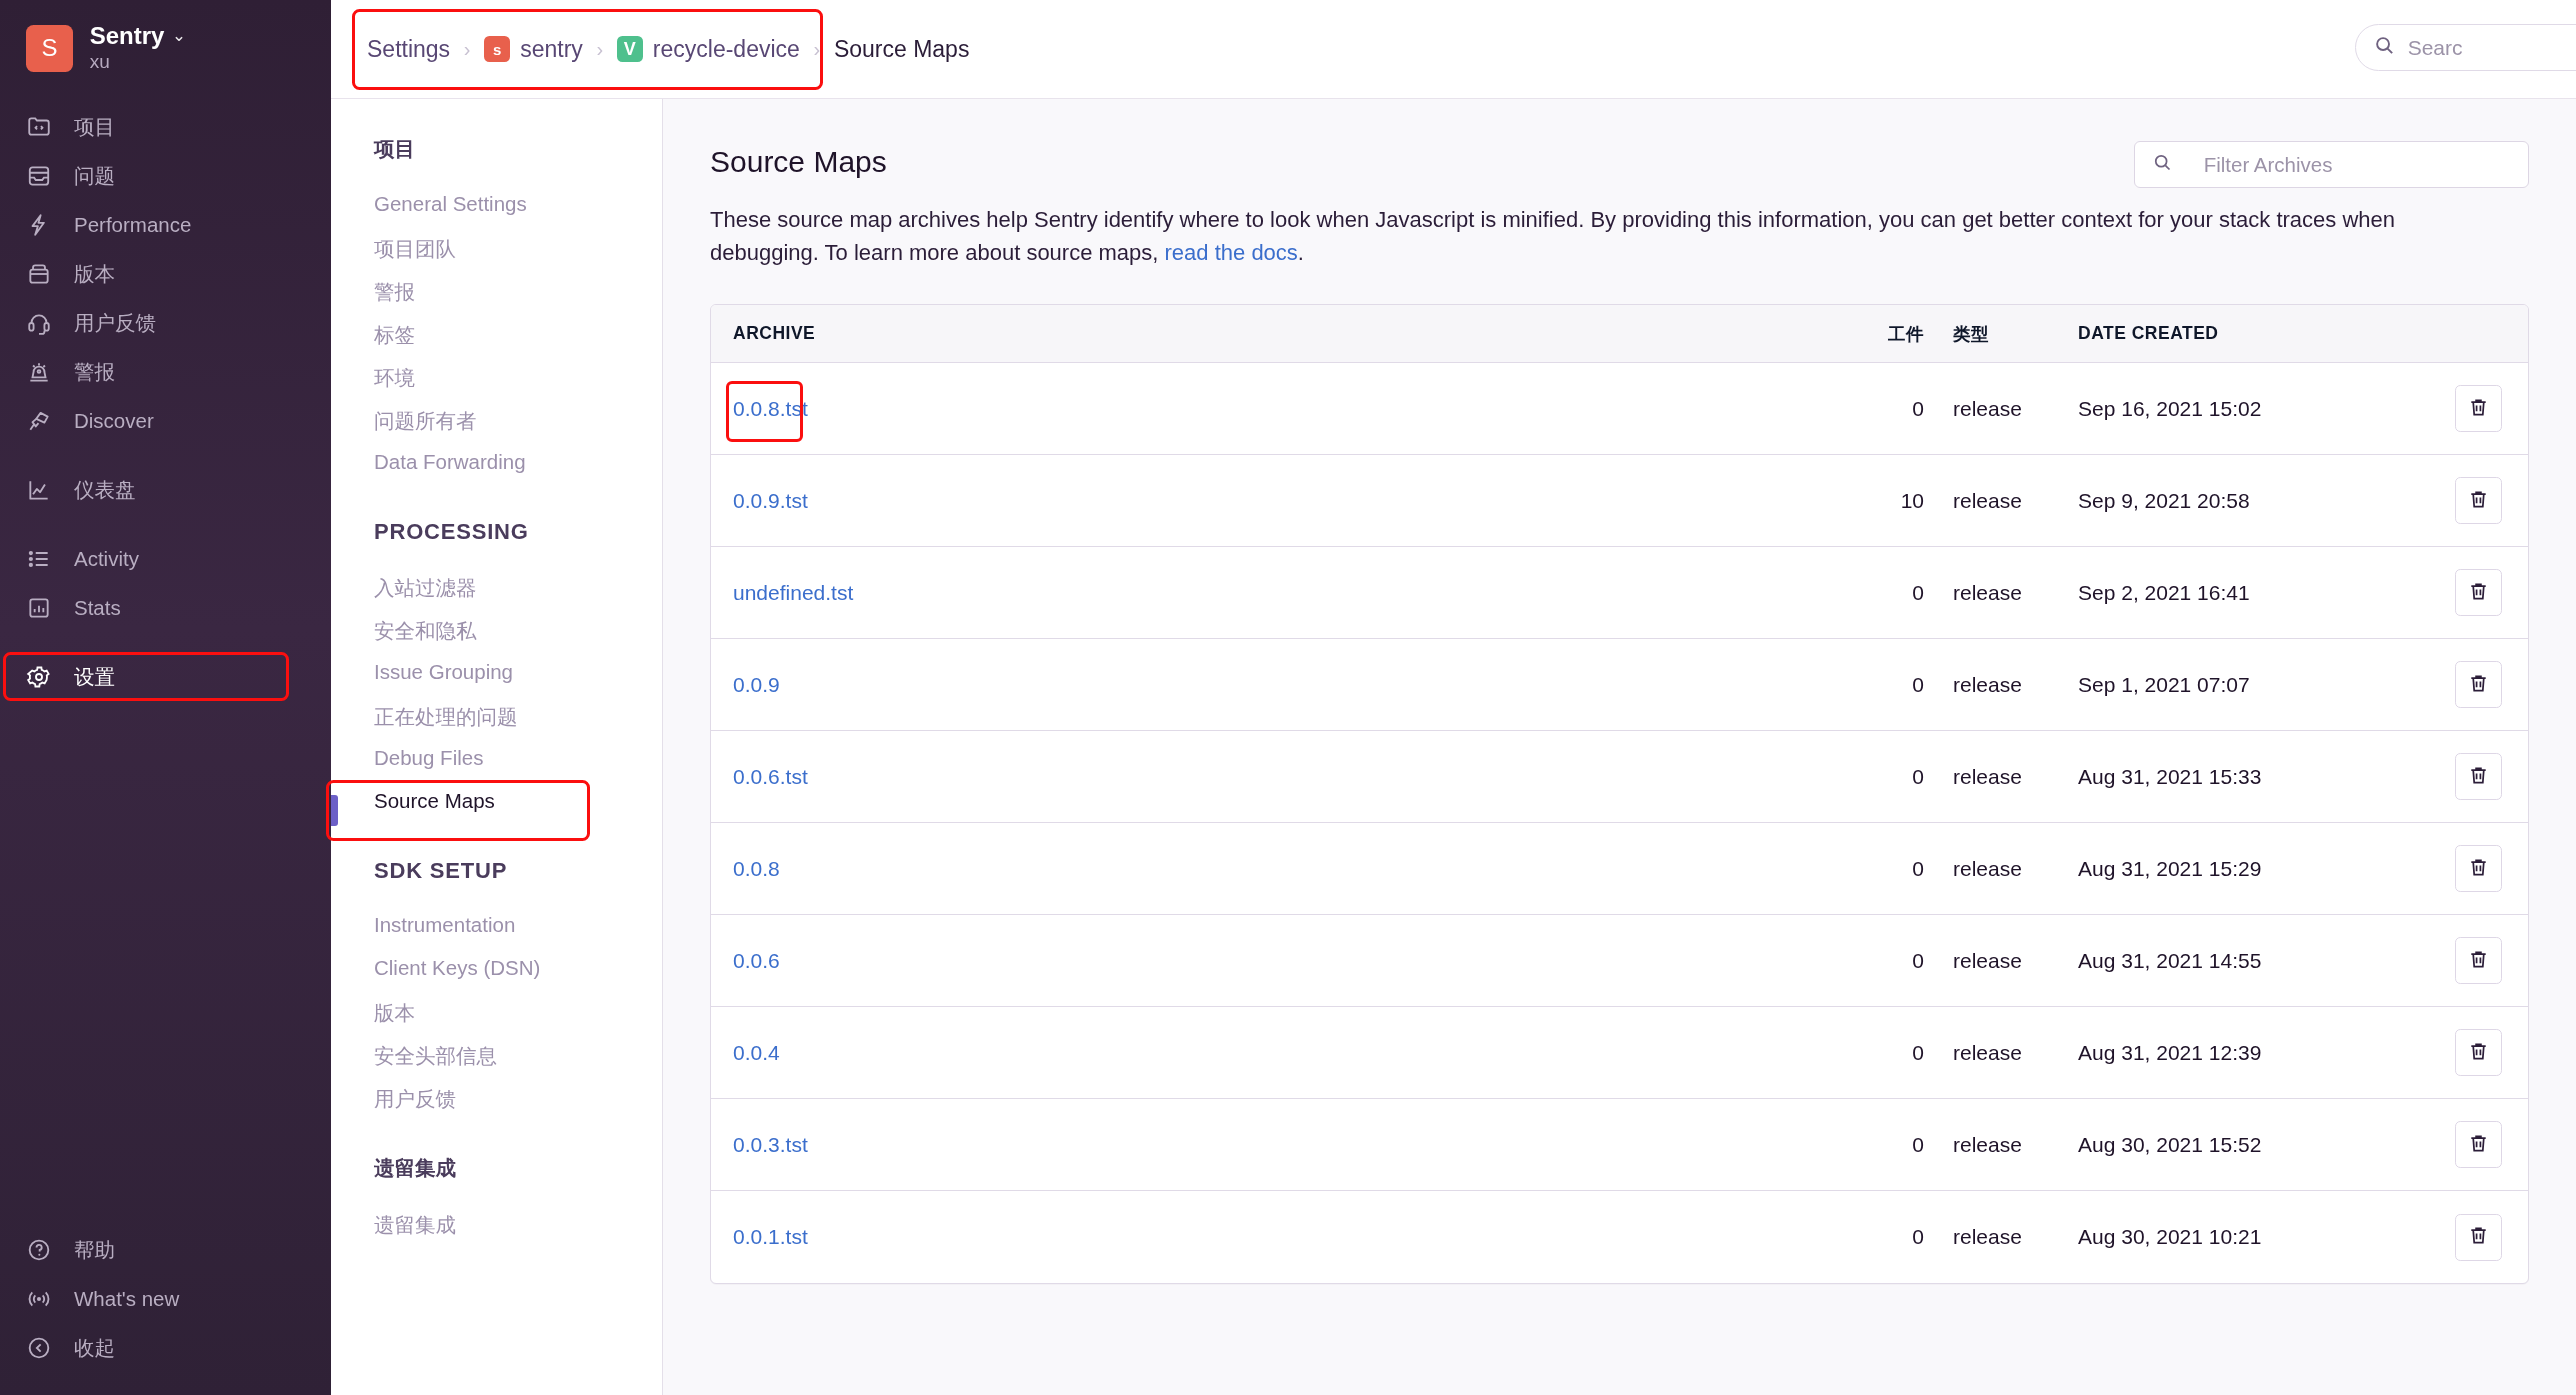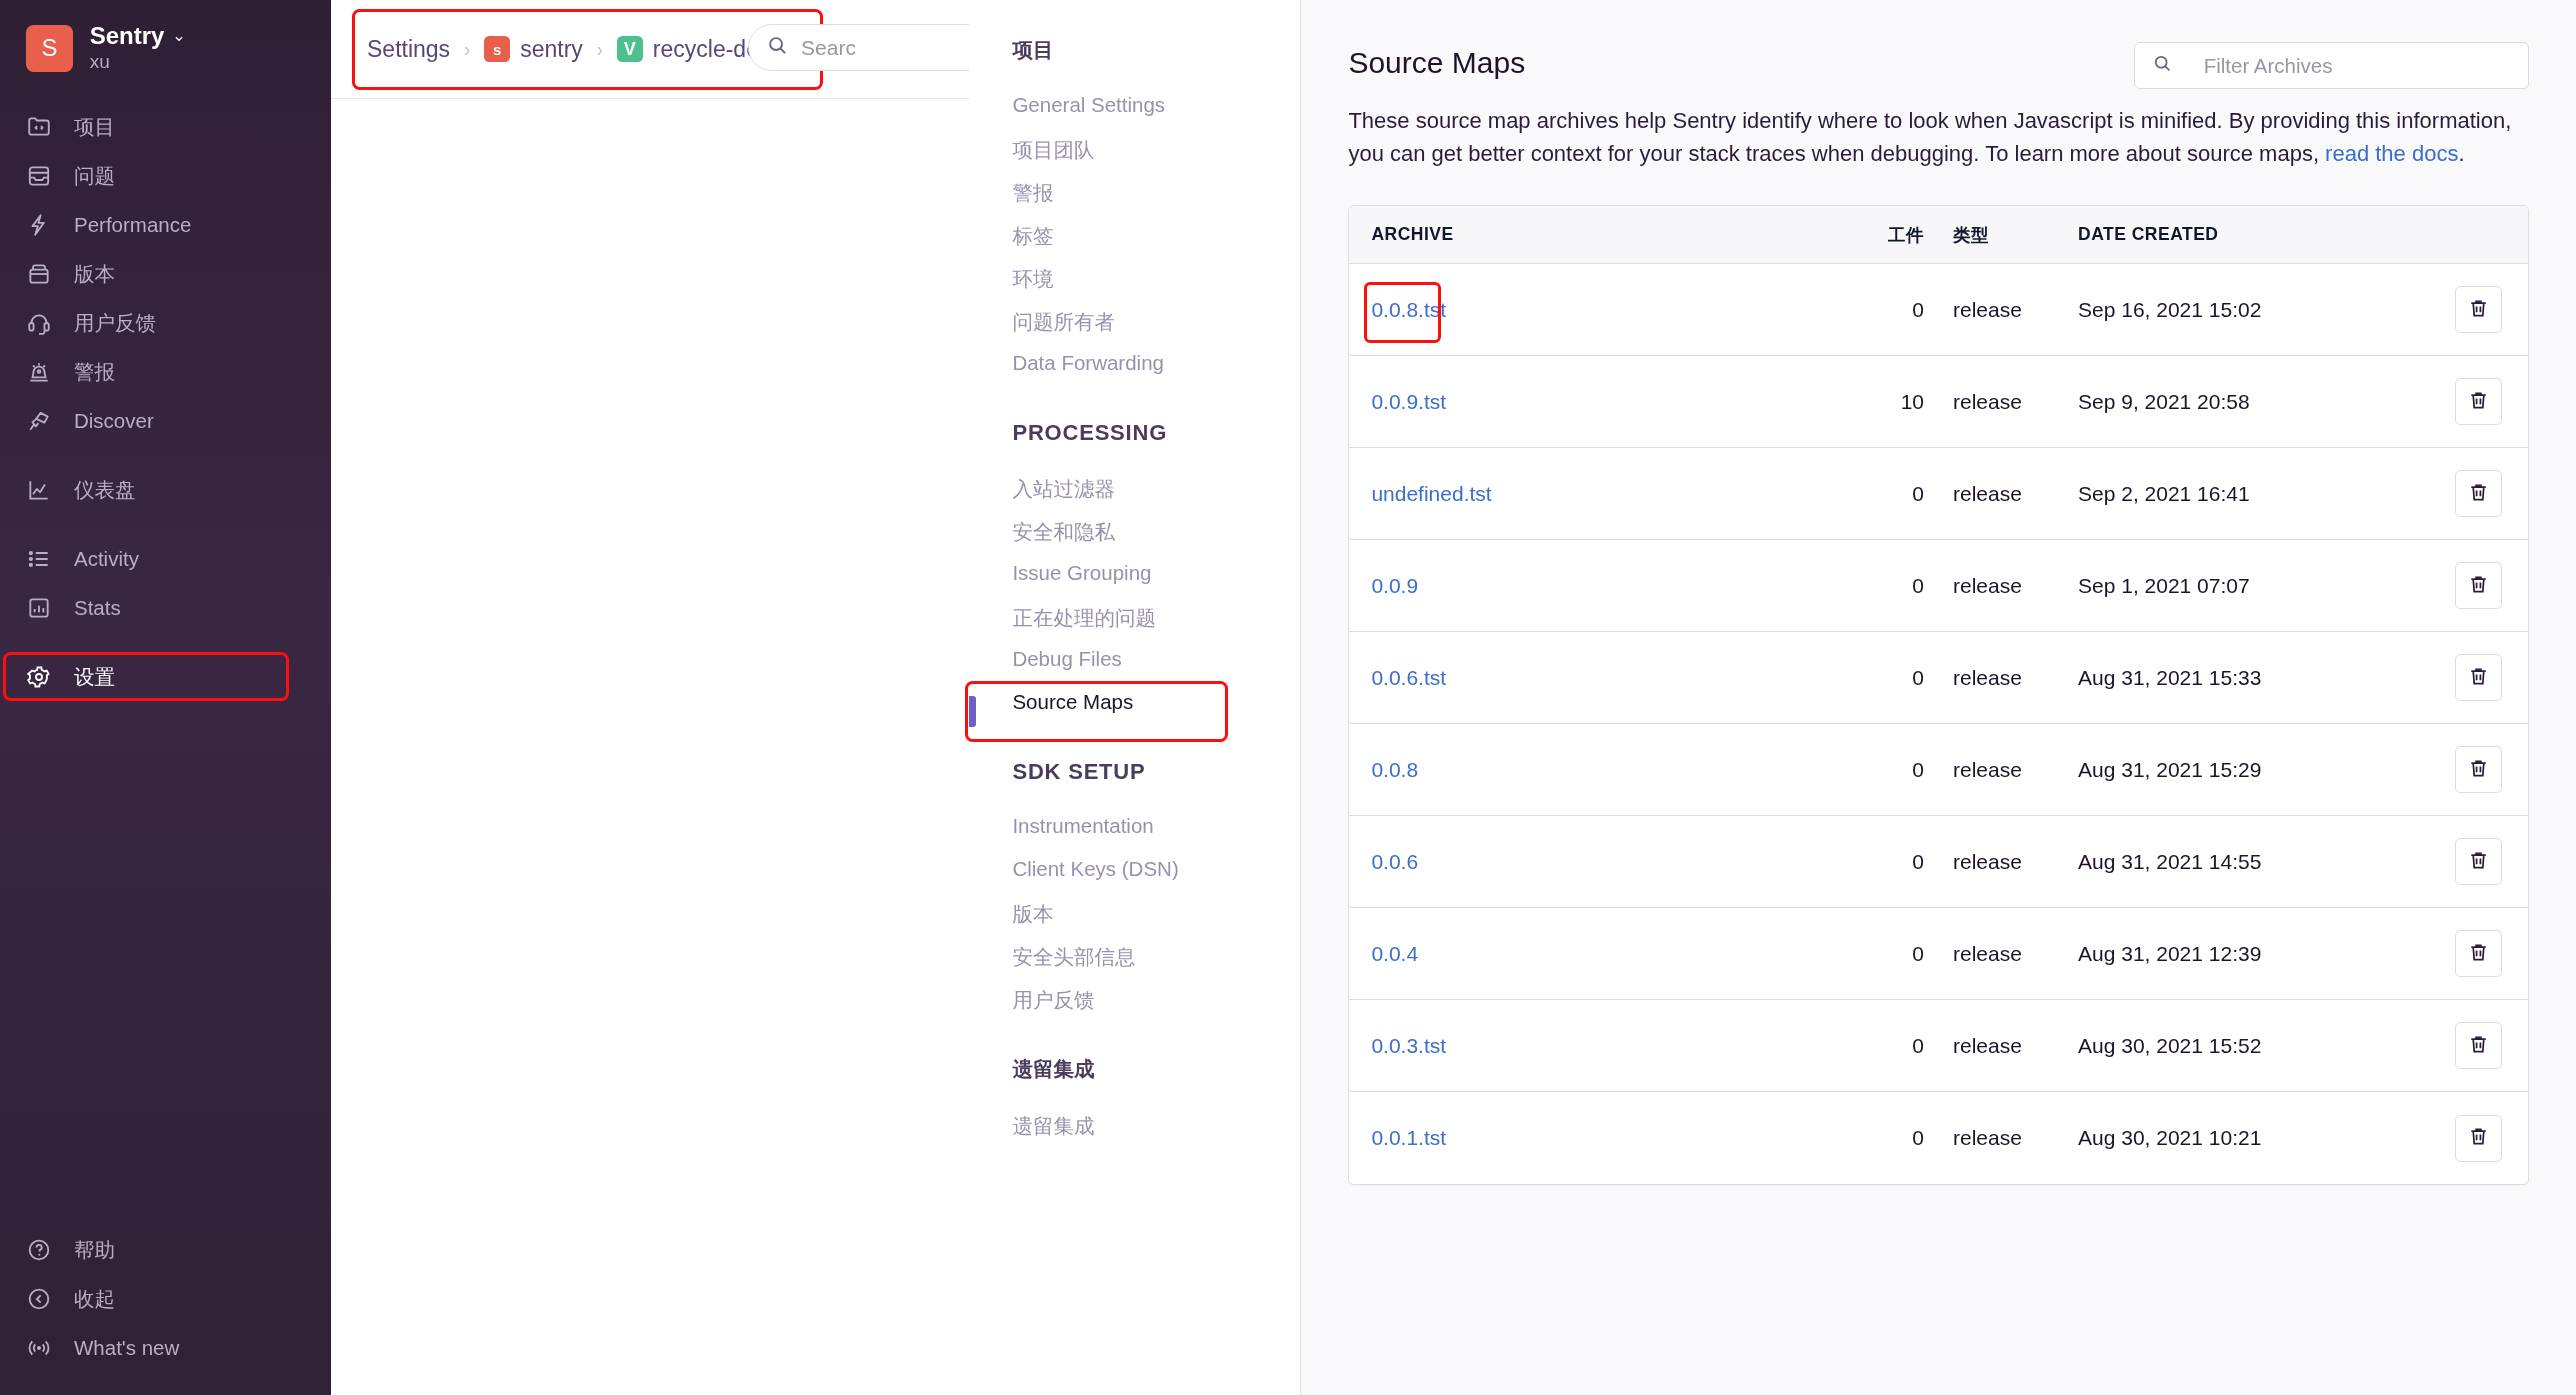--- a/index.html
+++ b/index.html
@@ -45,21 +45,21 @@
 
   .nav-item.highlighted::after {
     content: ""; position: absolute; left: 3px; right: 42px; top: 0px; bottom: 0px;
     border: 3.8px solid #fb0f0f; border-radius: 7.6px; pointer-events: none;
   }
   .nav-item.highlighted .lbl, .nav-item.highlighted .ic { color: #fff; }
 
   .nav-bottom { margin-top: auto; padding-bottom: 24px; }
 
   
-  .right { flex: 1 1 auto; display: flex; flex-direction: row; height: 1396px; min-width: 0; background: #fff; }
+  .right { flex: 1 1 auto; display: flex; flex-direction: column; height: 1396px; min-width: 0; background: #fff; }
 
   .topbar {
     height: 99px; flex: 0 0 99px; background: #fff;
     display: flex; align-items: center; position: relative;
     border-bottom: 0.8px solid #e8e3ec;
   }
   .crumbs { display: flex; align-items: center; gap: 13.7px; margin-left: 36px; font-size: 23px; color: #584774; }
   .crumbs .sep { color: #c7c0d1; font-size: 20px; }
   .crumb { display: flex; align-items: center; gap: 10px; cursor: pointer; white-space: nowrap; }
   .crumb.last { color: #2b1d38; }
@@ -305,35 +305,35 @@
               <circle cx="12" cy="12" r="8.6"></circle>
               <path d="M9.7 9.6a2.4 2.4 0 1 1 2.9 2.4v1.4"></path>
               <circle cx="12.3" cy="16.4" r=".95" fill="#b9aec2" stroke="none"></circle>
             </svg>
           </span>
         <span class="lbl">帮助</span>
       </div>
       <div class="nav-item">
         <span class="ic">
             <svg viewBox="0 0 24 24" fill="none" stroke="#b9aec2" stroke-width="1.7">
-              <circle cx="12" cy="12" r="8.6"></circle>
-              <path d="M13.5 8.6 10 12l3.5 3.4"></path>
-            </svg>
-          </span>
-        <span class="lbl">收起</span>
-      </div>
-      <div class="nav-item">
-        <span class="ic">
-            <svg viewBox="0 0 24 24" fill="none" stroke="#b9aec2" stroke-width="1.7">
               <circle cx="12" cy="12" r="1.9" fill="#b9aec2" stroke="none"></circle>
               <path d="M8.6 8.6a4.8 4.8 0 0 0 0 6.8M15.4 8.6a4.8 4.8 0 0 1 0 6.8"></path>
               <path d="M5.8 5.8a8.8 8.8 0 0 0 0 12.4M18.2 5.8a8.8 8.8 0 0 1 0 12.4"></path>
             </svg>
           </span>
         <span class="lbl">What's new</span>
+      </div>
+      <div class="nav-item">
+        <span class="ic">
+            <svg viewBox="0 0 24 24" fill="none" stroke="#b9aec2" stroke-width="1.7">
+              <circle cx="12" cy="12" r="8.6"></circle>
+              <path d="M13.5 8.6 10 12l3.5 3.4"></path>
+            </svg>
+          </span>
+        <span class="lbl">收起</span>
       </div>
     </div>
   </div>
 
   <div class="right">
 
     <div class="topbar">
       <div class="crumbs">
         <div class="crumb">
           <span>Settings</span>

